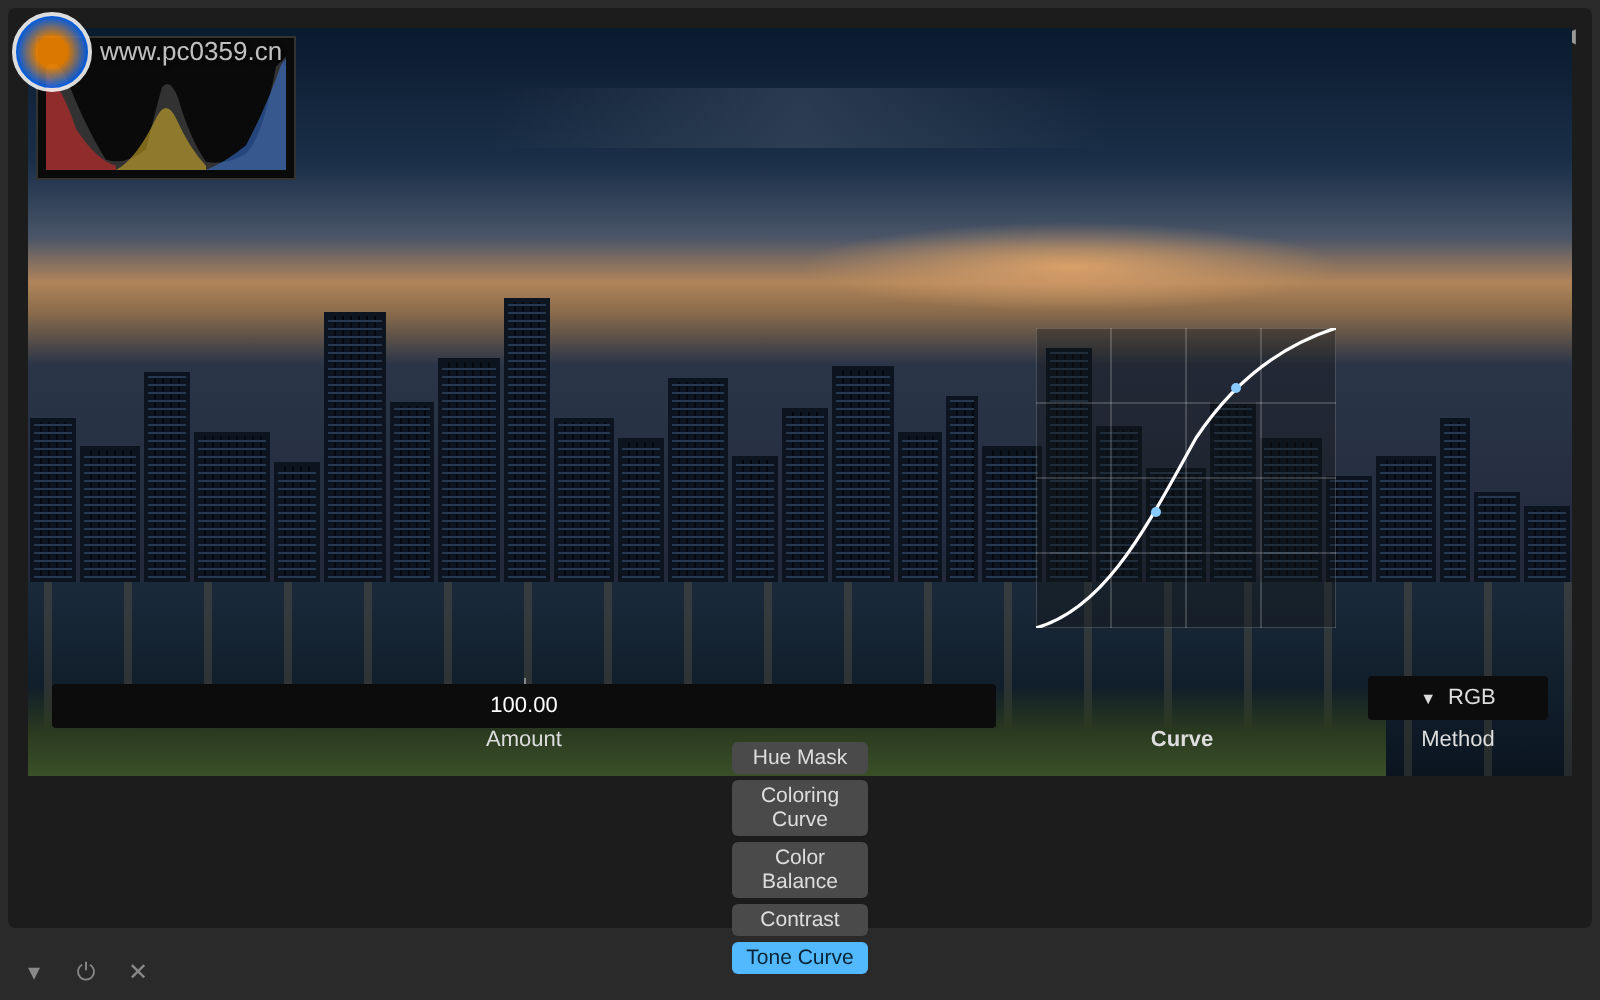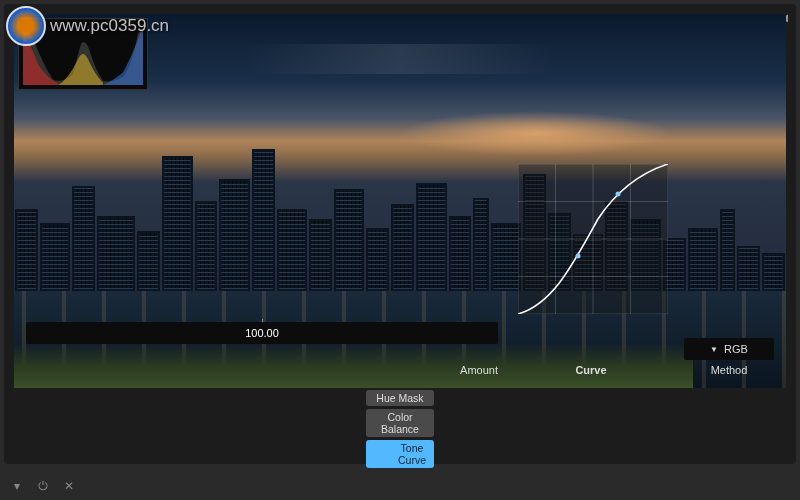--- a/index.html
+++ b/index.html
@@ -14,21 +14,21 @@
   position: absolute; top: 6px; left: 6px; z-index: 100;
   display: flex; align-items: center; gap: 4px; opacity: 0.85;
 }
 .wm-logo {
   width: 40px; height: 40px; border-radius: 50%;
   background: radial-gradient(circle, #ff8c00 30%, #0066ff 70%);
   border: 2px solid #fff;
 }
 .wm-text { display: flex; flex-direction: column; line-height: 1.1; }
 .wm-cn { font-size: 18px; font-weight: bold; color: #fff; text-shadow: 1px 1px 2px #000; }
-.wm-url { font-size: 17px; color: #e0e0e0; text-shadow: 1px 1px 2px #000; }
+.wm-url { font-size: 13px; color: #e0e0e0; text-shadow: 1px 1px 2px #000; }
 
 .frame {
   position: absolute; top: 4px; left: 4px; right: 4px; bottom: 36px;
   background: #1c1c1c; border-radius: 4px;
 }
 .tri-tr { position: absolute; top: 8px; right: 8px; font-size: 10px; color: #999; }
 
 .viewport {
   position: absolute; top: 10px; left: 10px; right: 10px; bottom: 76px;
   background: linear-gradient(to bottom,
@@ -64,42 +64,42 @@
   opacity:.8;}
 .fg{position:absolute;bottom:0;left:0;right:12%;height:12%;
   background:linear-gradient(to top,#3a5028,#2a3a20 50%,transparent);}
 
 .histogram{position:absolute;top:4px;left:4px;width:130px;height:72px;
   background:#0a0a0a;border:1px solid #333;padding:4px;}
 .histogram svg{width:100%;height:100%;}
 
 .controls{position:absolute;bottom:12px;left:12px;right:12px;height:50px;
   display:flex;align-items:flex-end;gap:18px;}
-.ctrl-amount{flex:1;display:flex;flex-direction:column;align-items:flex-end;gap:20px;margin-top:20px;}
+.ctrl-amount{flex:1;display:flex;flex-direction:column;align-items:center;gap:0;margin-top:20px;}
 .slider-bar{width:100%;height:22px;background:#0c0c0c;border-radius:2px;
   display:flex;align-items:center;justify-content:center;position:relative;}
 .slider-tick{position:absolute;left:50%;top:-3px;width:1px;height:3px;background:#888;}
 .slider-val{font-size:11px;color:#fff;}
 .ctrl-label{font-size:11px;color:#ddd;}
 .ctrl-curve{width:150px;display:flex;flex-direction:column;align-items:center;gap:4px;font-weight:bold;}
 .ctrl-method{width:90px;display:flex;flex-direction:column;align-items:center;gap:4px;}
 .method-sel{width:100%;height:22px;background:#0c0c0c;border-radius:2px;
   display:flex;align-items:center;justify-content:center;gap:6px;font-size:11px;cursor:pointer;}
 .method-sel .caret{font-size:8px;}
 
 .curve-panel{position:absolute;bottom:74px;right:118px;width:150px;height:150px;
   background:rgba(20,20,20,.35);}
 .curve-panel svg{width:100%;height:100%;}
 
 .tabs{position:absolute;bottom:10px;left:10px;right:10px;height:50px;
   display:flex;justify-content:center;align-items:center;gap:3px;flex-direction:column;}
 .tab{width:68px;height:46px;background:#4a4a4a;border-radius:3px;
   display:flex;align-items:center;justify-content:center;text-align:center;
   font-size:10.5px;line-height:1.15;color:#ddd;cursor:pointer;padding:2px 4px;}
-.tab.active{background:#52b9ff;color:#072438;font-weight:500;padding-left:28px;}
+.tab.active{background:#52b9ff;color:#072438;font-weight:500;}
 
 .footer{position:absolute;bottom:0;left:0;right:0;height:28px;
   display:flex;align-items:center;padding:0 10px;gap:12px;}
 .ft-ico{width:14px;height:14px;display:flex;align-items:center;justify-content:center;
   color:#888;font-size:12px;cursor:pointer;}
 </style>
 </head>
 <body>
 
 <div class="watermark">
@@ -195,21 +195,23 @@
           <span class="caret">▼</span>
           <span>RGB</span>
         </div>
         <span class="ctrl-label">Method</span>
       </div>
     </div>
   </div>
 
   <div class="tabs">
     <div class="tab">Hue Mask</div>
+    <div class="tab">Coloring Curve</div>
     <div class="tab">Color Balance</div>
+    <div class="tab">Contrast</div>
     <div class="tab active">Tone Curve</div>
   </div>
 </div>
 
 <div class="footer">
   <span class="ft-ico">▾</span>
   <span class="ft-ico">⏻</span>
   <span class="ft-ico">✕</span>
 </div>
 

